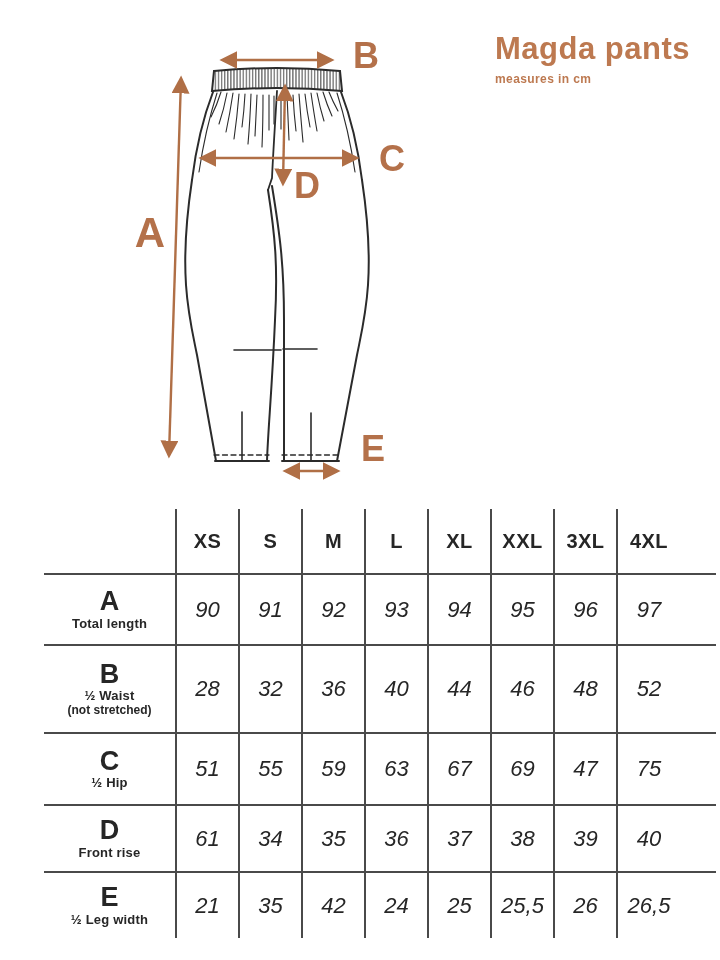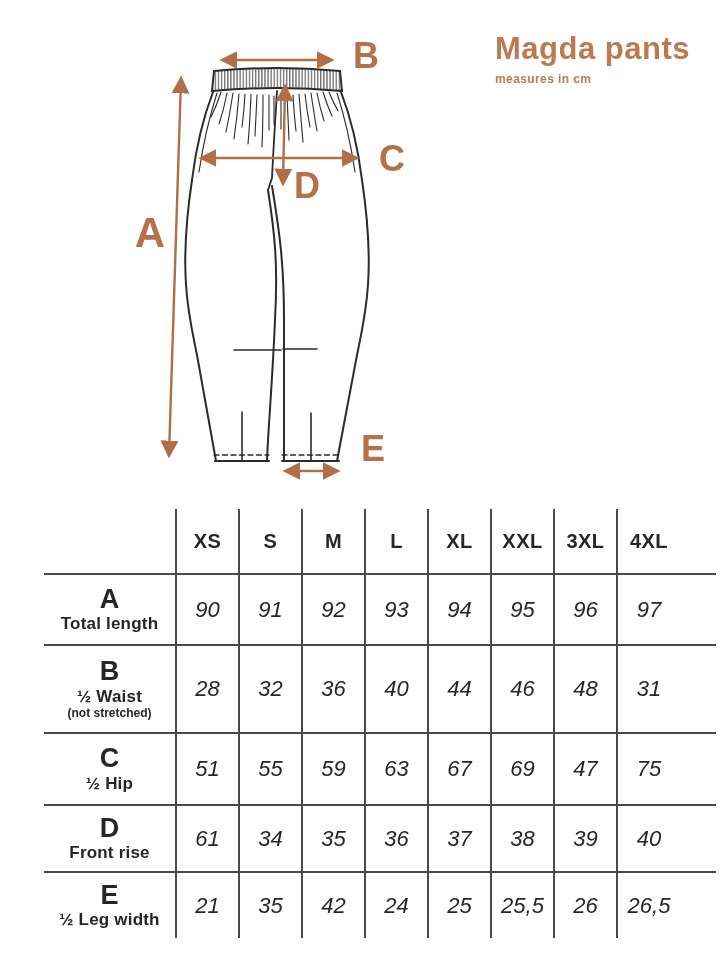--- a/index.html
+++ b/index.html
@@ -15,21 +15,21 @@
   .diagram{position:absolute;left:0;top:0;width:720px;height:505px;}
   .dlab{font-family:"Liberation Sans",sans-serif;font-weight:bold;fill:#b4714a;}
   
   .size-table{position:absolute;left:44px;top:509px;border-collapse:collapse;table-layout:fixed;width:672px;}
   .size-table td{padding:0;text-align:center;vertical-align:middle;color:#262626;}
   .size-table td.sz,.size-table td.val{border-left:2px solid #4a4a4a;}
   .size-table tr.hb td{border-bottom:2px solid #4a4a4a;}
   td.sz{font-size:20px;font-weight:bold;letter-spacing:.5px;}
   td.val{font-size:22px;font-style:italic;}
   .letter{font-size:27px;font-weight:bold;line-height:1.05;}
-  .mlabel{font-size:17px;font-weight:bold;line-height:1.25;letter-spacing:.2px;}
+  .mlabel{font-size:13px;font-weight:bold;line-height:1.25;letter-spacing:.2px;}
   .mnote{font-size:12px;font-weight:bold;line-height:1.15;}
   tr.r-head td{height:64px;}
   tr.r-a td{height:69px;}
   tr.r-b td{height:86px;}
   tr.r-c td{height:70px;}
   tr.r-d td{height:65px;}
   tr.r-e td{height:65px;}
 </style>
 </head>
 <body>
@@ -165,21 +165,21 @@
       <div class="mlabel">½ Waist</div>
       <div class="mnote">(not stretched)</div>
     </td>
     <td class="val">28</td>
     <td class="val">32</td>
     <td class="val">36</td>
     <td class="val">40</td>
     <td class="val">44</td>
     <td class="val">46</td>
     <td class="val">48</td>
-    <td class="val">31</td>
+    <td class="val">52</td>
     <td class="spacer"></td>
   </tr>
 
   <tr class="hb r-c">
     <td class="lblcol">
       <div class="letter">C</div>
       <div class="mlabel">½ Hip</div>
     </td>
     <td class="val">51</td>
     <td class="val">55</td>

